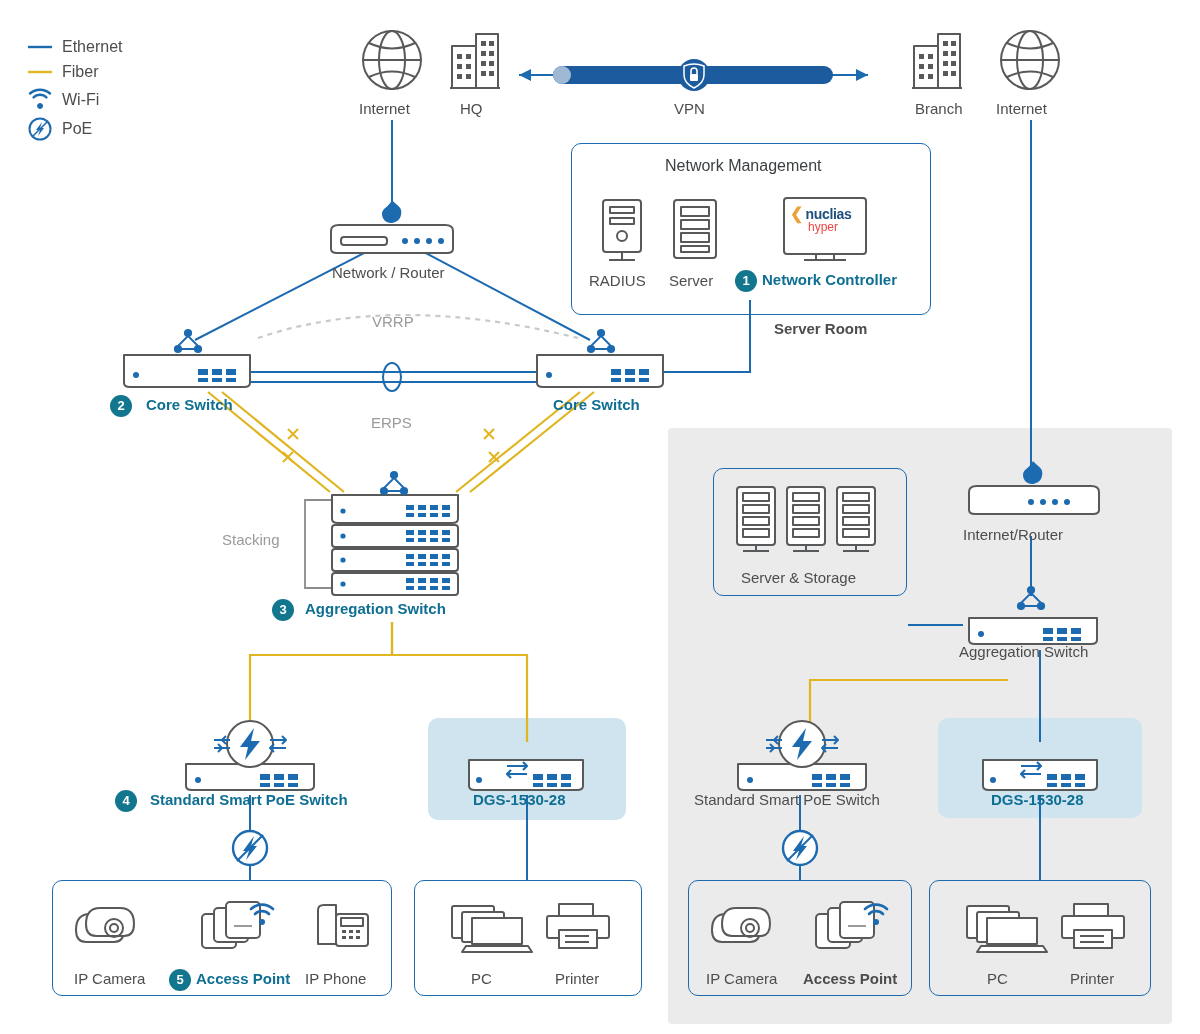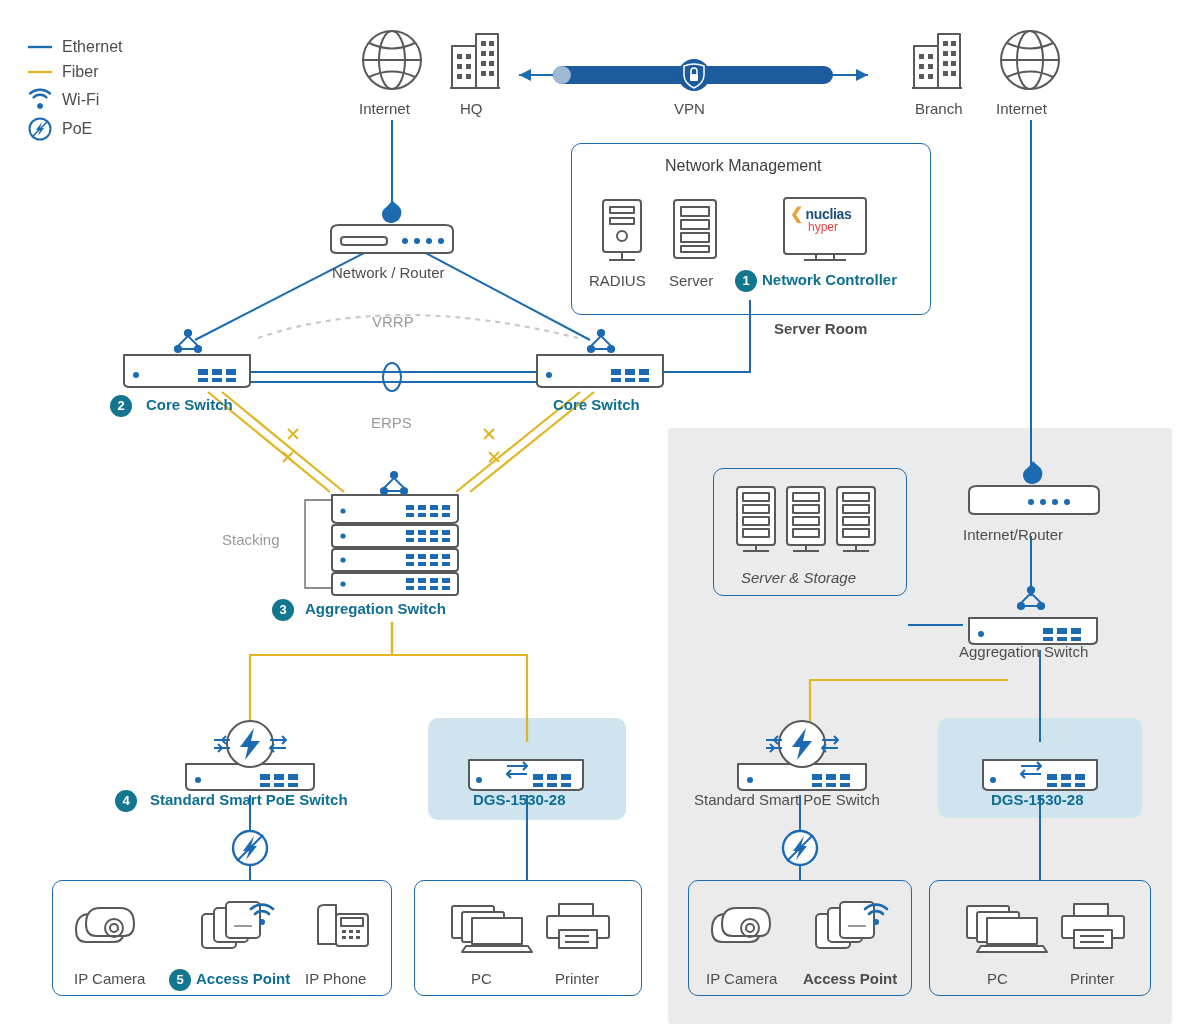--- a/index.html
+++ b/index.html
@@ -675,21 +675,21 @@
 
   <span class="lbl accent" style="left:150px; top:792px;">Standard Smart PoE Switch</span>
   <span class="lbl accent" style="left:473px; top:792px;">DGS-1530-28</span>
 
   <span class="lbl" style="left:74px; top:971px;">IP Camera</span>
   <span class="lbl accent" style="left:196px; top:971px;">Access Point</span>
   <span class="lbl" style="left:305px; top:971px;">IP Phone</span>
   <span class="lbl" style="left:471px; top:971px;">PC</span>
   <span class="lbl" style="left:555px; top:971px;">Printer</span>
 
-  <span class="lbl" style="left:741px; top:570px;font-style:italic;">Server &amp; Storage</span>
+  <span class="lbl" style="left:741px; top:570px;">Server &amp; Storage</span>
   <span class="lbl" style="left:963px; top:527px;">Internet/Router</span>
   <span class="lbl" style="left:959px; top:644px;">Aggregation Switch</span>
   <span class="lbl" style="left:694px; top:792px;">Standard Smart PoE Switch</span>
   <span class="lbl accent" style="left:991px; top:792px;">DGS-1530-28</span>
 
   <span class="lbl" style="left:706px; top:971px;">IP Camera</span>
   <span class="lbl bold" style="left:803px; top:971px;">Access Point</span>
   <span class="lbl" style="left:987px; top:971px;">PC</span>
   <span class="lbl" style="left:1070px; top:971px;">Printer</span>
 

